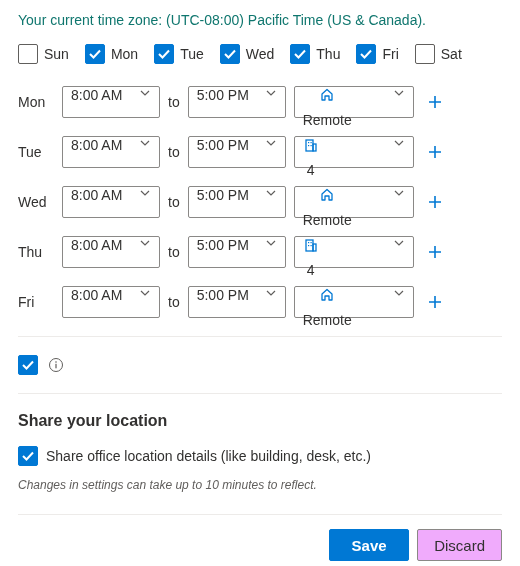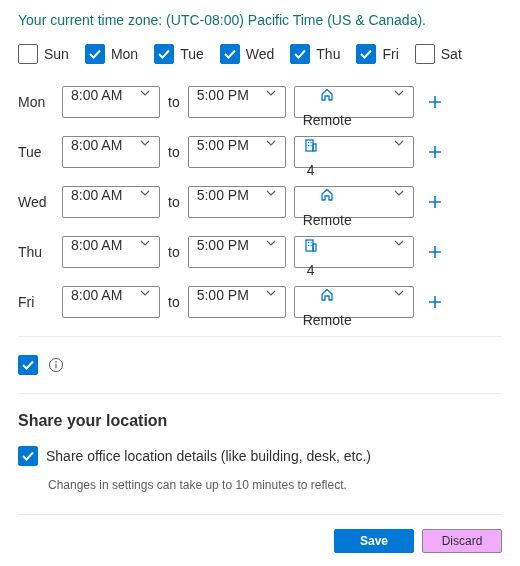--- a/index.html
+++ b/index.html
@@ -40,25 +40,25 @@
   .plus-btn {
     width: 26px; height: 26px; display: flex; align-items: center; justify-content: center;
     cursor: pointer; color: #0078d4;
   }
   .divider { border-top: 1px solid #edebe9; margin: 10px 0 18px 0; }
 
   .row-check { display: flex; align-items: center; gap: 10px; margin-bottom: 18px; }
   .info-icon { color: #605e5c; display: flex; }
 
   .section-title { font-weight: 600; font-size: 16px; margin: 8px 0 16px 0; color: #323130; }
-  .hint { color: #605e5c; font-size: 12px; margin-left: 30px; margin-top: 4px; margin-bottom: 22px; }
+  .hint { color: #605e5c; font-size: 12px; margin-top: 4px; margin-bottom: 22px; font-style: italic; }
 
   .footer { display: flex; justify-content: flex-end; gap: 8px; border-top: 1px solid #edebe9; padding-top: 14px; }
   .btn {
-    min-width: 80px; height: 24px; border-radius: 2px; font-size: 12px;
+    min-width: 80px; height: 32px; border-radius: 2px; font-size: 15px;
     display: flex; align-items: center; justify-content: center; cursor: pointer;
     padding: 0 16px;
   }
   .btn.primary { background: #0078d4; color: #fff; border: 1px solid #0078d4; font-weight: 600; }
   .btn.secondary { background: #f0abfc; color: #323130; border: 1px solid #8a8886; }
 </style>
 </head>
 <body>
 
 <div class="timezone">Your current time zone: (UTC-08:00) Pacific Time (US &amp; Canada).</div>

